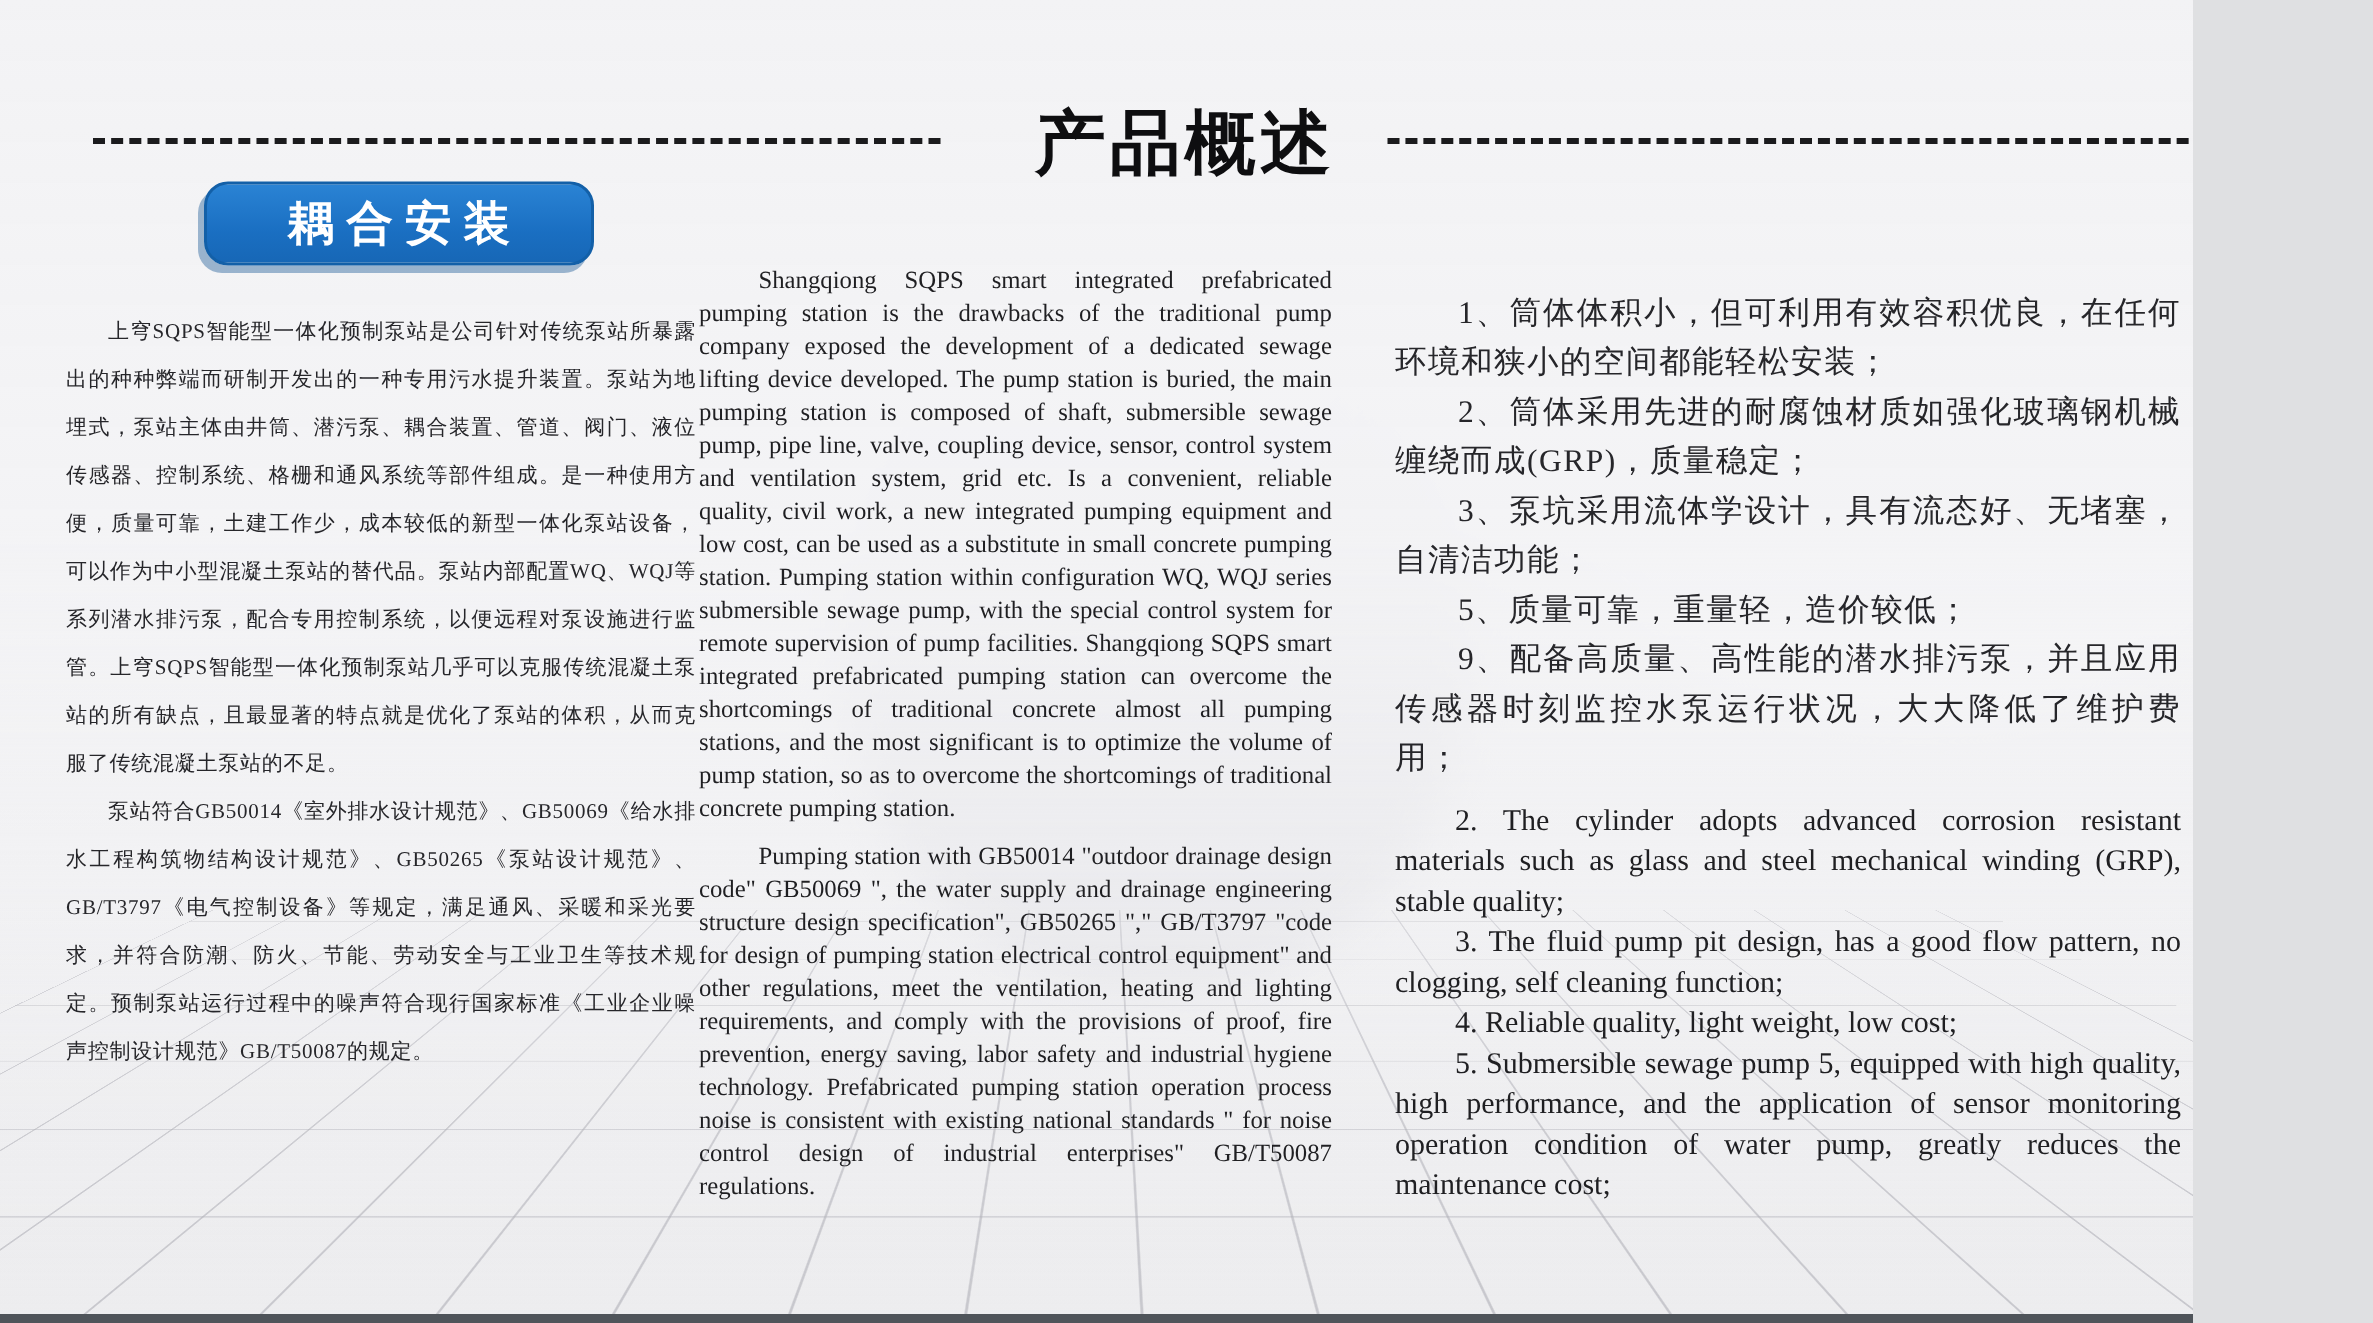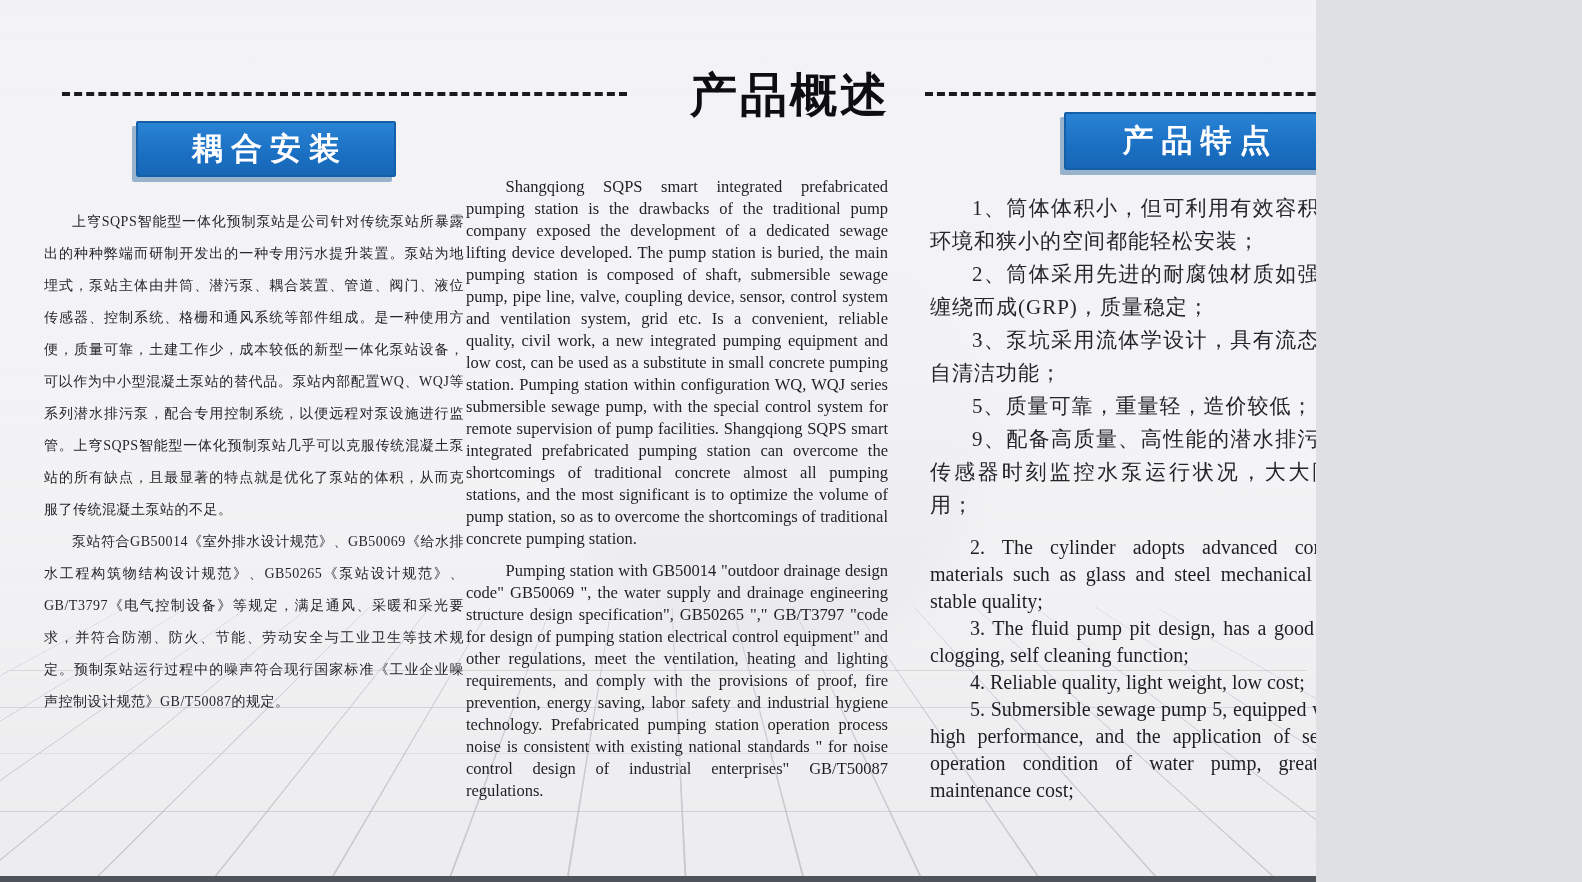--- a/index.html
+++ b/index.html
@@ -1,17 +1,17 @@
 <!DOCTYPE html>
 <html><head>
 <meta charset="utf-8">
 <style>
   html,body { margin:0; padding:0; background:#dfe0e2; }
   .canvas {
-    position:relative; width:1316px; height:882px; overflow:hidden;
+    position:relative; width:1462px; height:882px; overflow:hidden;
     background:linear-gradient(180deg,#f8f8f9 0%,#f1f1f3 55%,#ededef 100%);
     font-family:"Liberation Serif", serif; color:#232326;
   }
   
   .map-blob { position:absolute; border-radius:45% 55% 50% 50%; filter:blur(14px); pointer-events:none; }
   .blob-a { left:330px; top:-60px; width:620px; height:430px; background:rgba(255,255,255,0.75); }
   .blob-b { left:560px; top:180px; width:420px; height:480px; background:rgba(228,228,231,0.8); }
   .blob-c { left:1000px; top:-40px; width:560px; height:520px; background:rgba(250,250,251,0.7); }
   .blob-d { left:-80px; top:40px; width:420px; height:260px; background:rgba(233,233,236,0.8); }
   
@@ -35,21 +35,21 @@
     font-family:"Liberation Sans", sans-serif; font-weight:bold;
     font-size:47px; letter-spacing:3px; color:#0e0e10;
   }
   .dash { position:absolute; top:92px; height:0; border-top:4px dashed #1b1b1d; }
   .dash-left  { left:62px;  width:565px; }
   .dash-right { left:925px; width:558px; }
   
   .badge {
     position:absolute; display:flex; align-items:center; justify-content:center;
     background:linear-gradient(180deg,#2a83d4 0%,#1a6fc2 60%,#1767b6 100%);
-    border:2px solid #1360a8; border-radius:2px;
+    border:2px solid #1360a8; border-radius:16px;
     box-shadow:-4px 5px 0 rgba(17,82,146,0.40);
     color:#ffffff; font-family:"Liberation Sans", sans-serif; font-weight:bold;
     font-size:31px; letter-spacing:8px; text-indent:8px;text-align:right;
   }
   .badge-left  { left:136px;  top:121px; width:256px; height:52px; }
   .badge-right { left:1064px; top:112px; width:261px; height:54px; }
   
   .col { position:absolute; text-align:justify; }
   .col p { margin:0; }
   .col-left  { left:44px;  top:196px; width:420px; font-size:14px; line-height:32px; letter-spacing:0.5px; color:#26262a;margin-top:10px; }
@@ -76,21 +76,20 @@
   <div class="grid-floor"></div>
   <div class="grid-fade"></div>
 
   <div class="content">
 
     <div class="dash dash-left"></div>
     <h1 class="page-title">产品概述</h1>
     <div class="dash dash-right"></div>
 
     <div class="badge badge-left">耦合安装</div>
-    <div class="badge badge-right">产品特点</div>
 
     <div class="col col-left">
       <p>上穹SQPS智能型一体化预制泵站是公司针对传统泵站所暴露出的种种弊端而研制开发出的一种专用污水提升装置。泵站为地埋式，泵站主体由井筒、潜污泵、耦合装置、管道、阀门、液位传感器、控制系统、格栅和通风系统等部件组成。是一种使用方便，质量可靠，土建工作少，成本较低的新型一体化泵站设备，可以作为中小型混凝土泵站的替代品。泵站内部配置WQ、WQJ等系列潜水排污泵，配合专用控制系统，以便远程对泵设施进行监管。上穹SQPS智能型一体化预制泵站几乎可以克服传统混凝土泵站的所有缺点，且最显著的特点就是优化了泵站的体积，从而克服了传统混凝土泵站的不足。</p>
       <p>泵站符合GB50014《室外排水设计规范》、GB50069《给水排水工程构筑物结构设计规范》、GB50265《泵站设计规范》、GB/T3797《电气控制设备》等规定，满足通风、采暖和采光要求，并符合防潮、防火、节能、劳动安全与工业卫生等技术规定。预制泵站运行过程中的噪声符合现行国家标准《工业企业噪声控制设计规范》GB/T50087的规定。</p>
     </div>
 
     <div class="col col-mid">
       <p>Shangqiong SQPS smart integrated prefabricated pumping station is the drawbacks of the traditional pump company exposed the development of a dedicated sewage lifting device developed. The pump station is buried, the main pumping station is composed of shaft, submersible sewage pump, pipe line, valve, coupling device, sensor, control system and ventilation system, grid etc. Is a convenient, reliable quality, civil work, a new integrated pumping equipment and low cost, can be used as a substitute in small concrete pumping station. Pumping station within configuration WQ, WQJ series submersible sewage pump, with the special control system for remote supervision of pump facilities. Shangqiong SQPS smart integrated prefabricated pumping station can overcome the shortcomings of traditional concrete almost all pumping stations, and the most significant is to optimize the volume of pump station, so as to overcome the shortcomings of traditional concrete pumping station.</p>
       <p>Pumping station with GB50014 "outdoor drainage design code" GB50069 ", the water supply and drainage engineering structure design specification", GB50265 "," GB/T3797 "code for design of pumping station electrical control equipment" and other regulations, meet the ventilation, heating and lighting requirements, and comply with the provisions of proof, fire prevention, energy saving, labor safety and industrial hygiene technology. Prefabricated pumping station operation process noise is consistent with existing national standards " for noise control design of industrial enterprises" GB/T50087 regulations.</p>
     </div>

